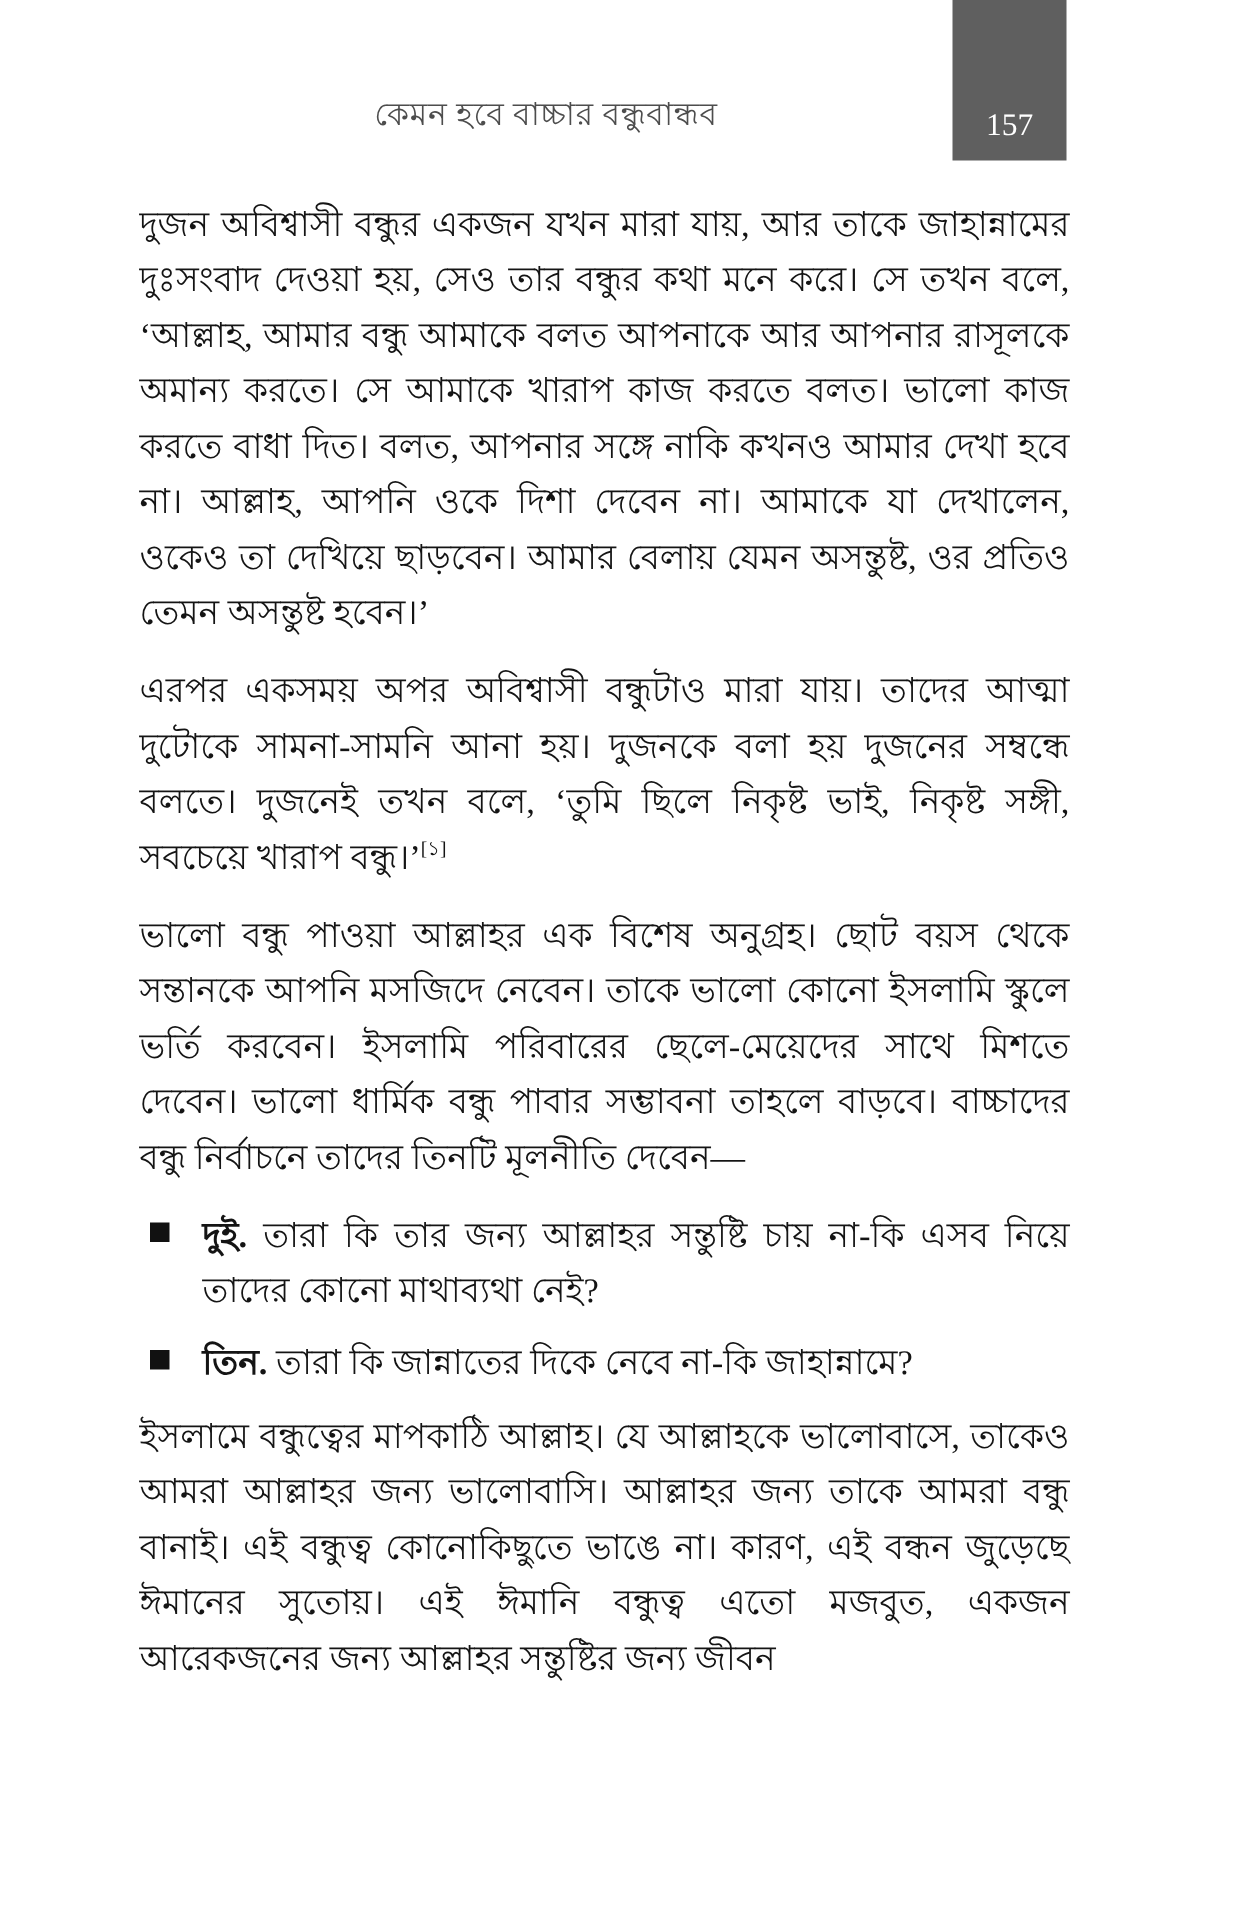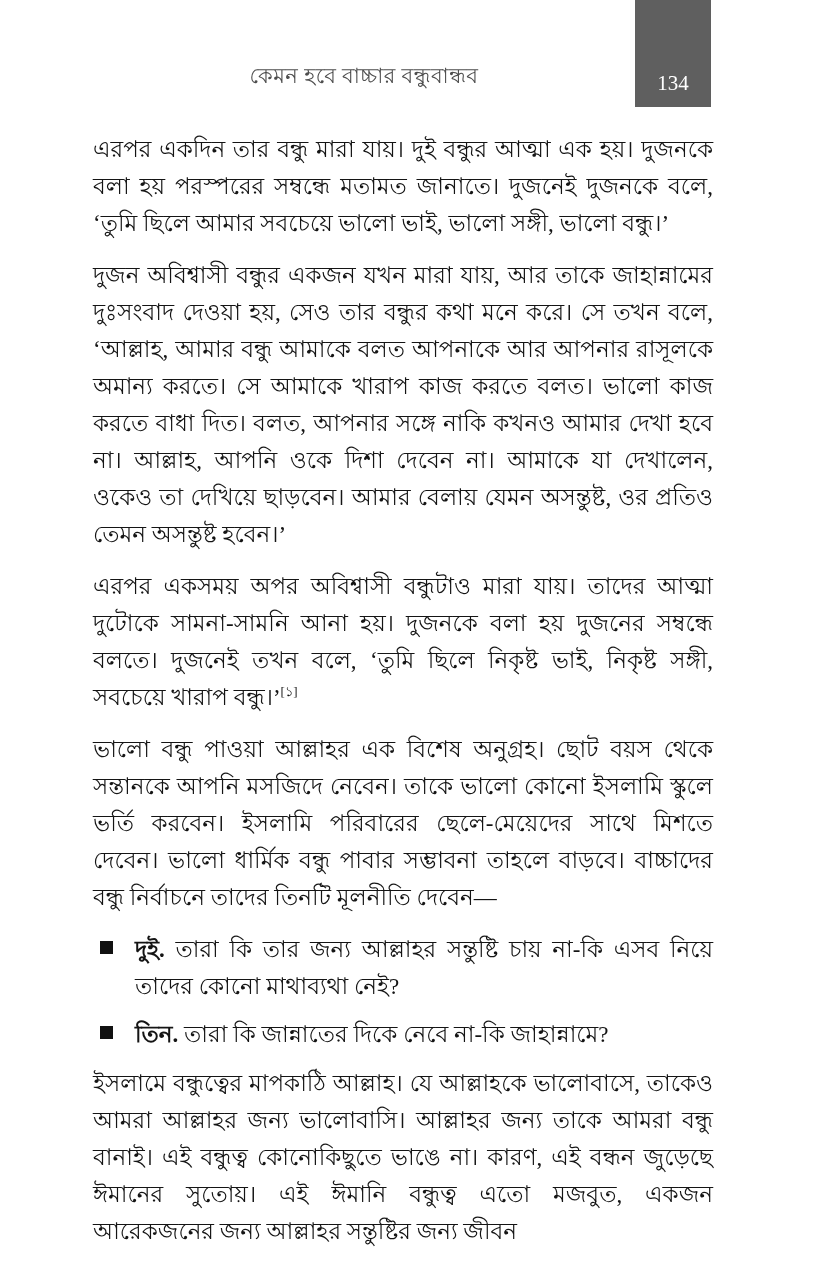--- a/index.html
+++ b/index.html
@@ -83,28 +83,27 @@
   .bullet-label {
     font-weight: bold;
   }
 </style>
 </head>
 <body>
 
 <div class="page">
 
   <div class="page-number-box" style="background: rgb(95, 95, 95);">
-    <span class="num">134</span>
+    <span class="num">157</span>
   </div>
 
   <div class="running-title" style="color: rgb(77, 77, 77);">কেমন হবে বাচ্চার বন্ধুবান্ধব</div>
 
   <div class="content">
 
-    <p class="para"><span>এরপর একদিন তার বন্ধু মারা যায়। দুই বন্ধুর আত্মা এক হয়। দুজনকে বলা হয় পরস্পরের সম্বন্ধে মতামত জানাতে। দুজনেই দুজনকে বলে, ‘তুমি ছিলে আমার সবচেয়ে ভালো ভাই, ভালো সঙ্গী, ভালো বন্ধু।’</span></p>
 
     <p class="para"><span>দুজন অবিশ্বাসী বন্ধুর একজন যখন মারা যায়, আর তাকে জাহান্নামের দুঃসংবাদ দেওয়া হয়, সেও তার বন্ধুর কথা মনে করে। সে তখন বলে, ‘আল্লাহ, আমার বন্ধু আমাকে বলত আপনাকে আর আপনার রাসূলকে অমান্য করতে। সে আমাকে খারাপ কাজ করতে বলত। ভালো কাজ করতে বাধা দিত। বলত, আপনার সঙ্গে নাকি কখনও আমার দেখা হবে না। আল্লাহ, আপনি ওকে দিশা দেবেন না। আমাকে যা দেখালেন, ওকেও তা দেখিয়ে ছাড়বেন। আমার বেলায় যেমন অসন্তুষ্ট, ওর প্রতিও তেমন অসন্তুষ্ট হবেন।’</span></p>
 
     <p class="para"><span>এরপর একসময় অপর অবিশ্বাসী বন্ধুটাও মারা যায়। তাদের আত্মা দুটোকে সামনা-সামনি আনা হয়। দুজনকে বলা হয় দুজনের সম্বন্ধে বলতে। দুজনেই তখন বলে, ‘তুমি ছিলে নিকৃষ্ট ভাই, নিকৃষ্ট সঙ্গী, সবচেয়ে খারাপ বন্ধু।’</span><sup>[১]</sup></p>
 
     <p class="para"><span>ভালো বন্ধু পাওয়া আল্লাহর এক বিশেষ অনুগ্রহ। ছোট বয়স থেকে সন্তানকে আপনি মসজিদে নেবেন। তাকে ভালো কোনো ইসলামি স্কুলে ভর্তি করবেন। ইসলামি পরিবারের ছেলে-মেয়েদের সাথে মিশতে দেবেন। ভালো ধার্মিক বন্ধু পাবার সম্ভাবনা তাহলে বাড়বে। বাচ্চাদের বন্ধু নির্বাচনে তাদের তিনটি মূলনীতি দেবেন—</span></p>
 
     <div class="bullet-list">
 
 

